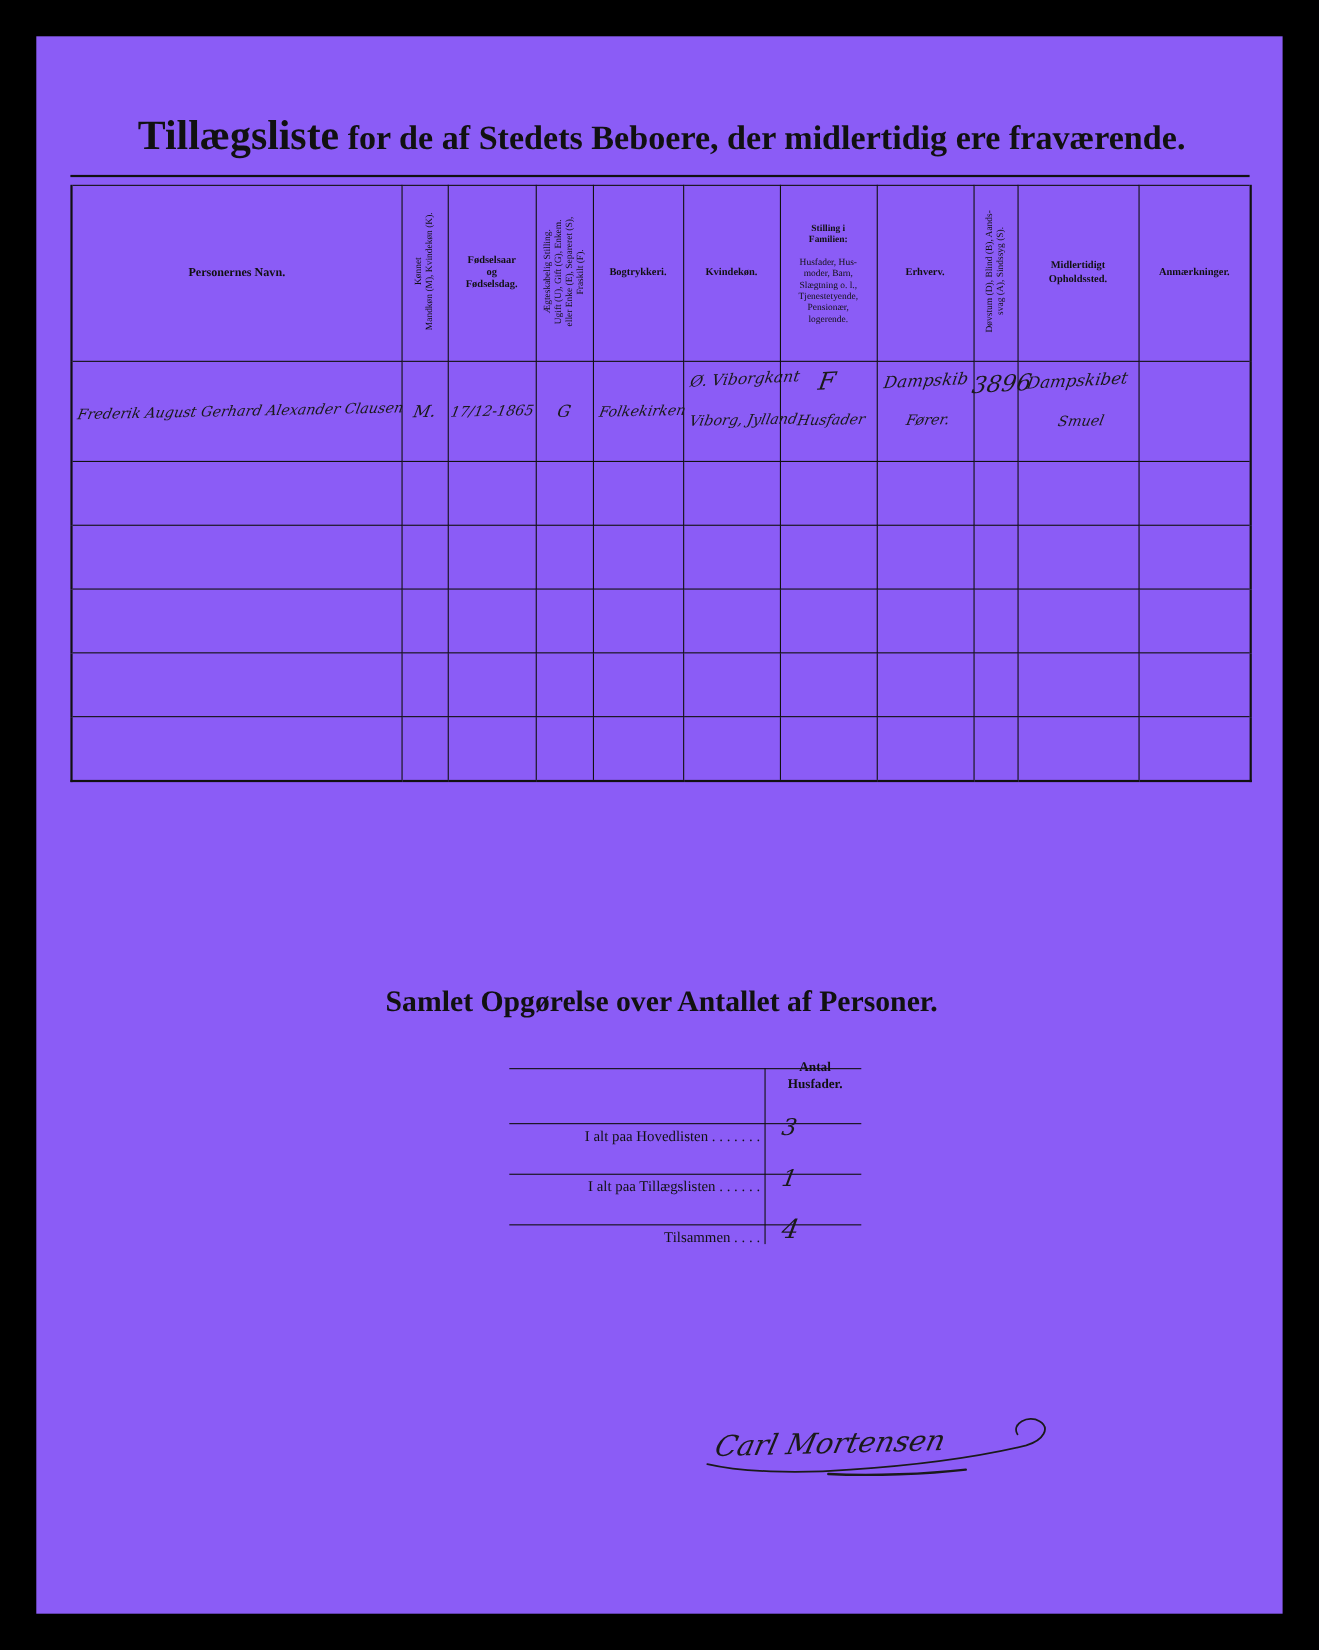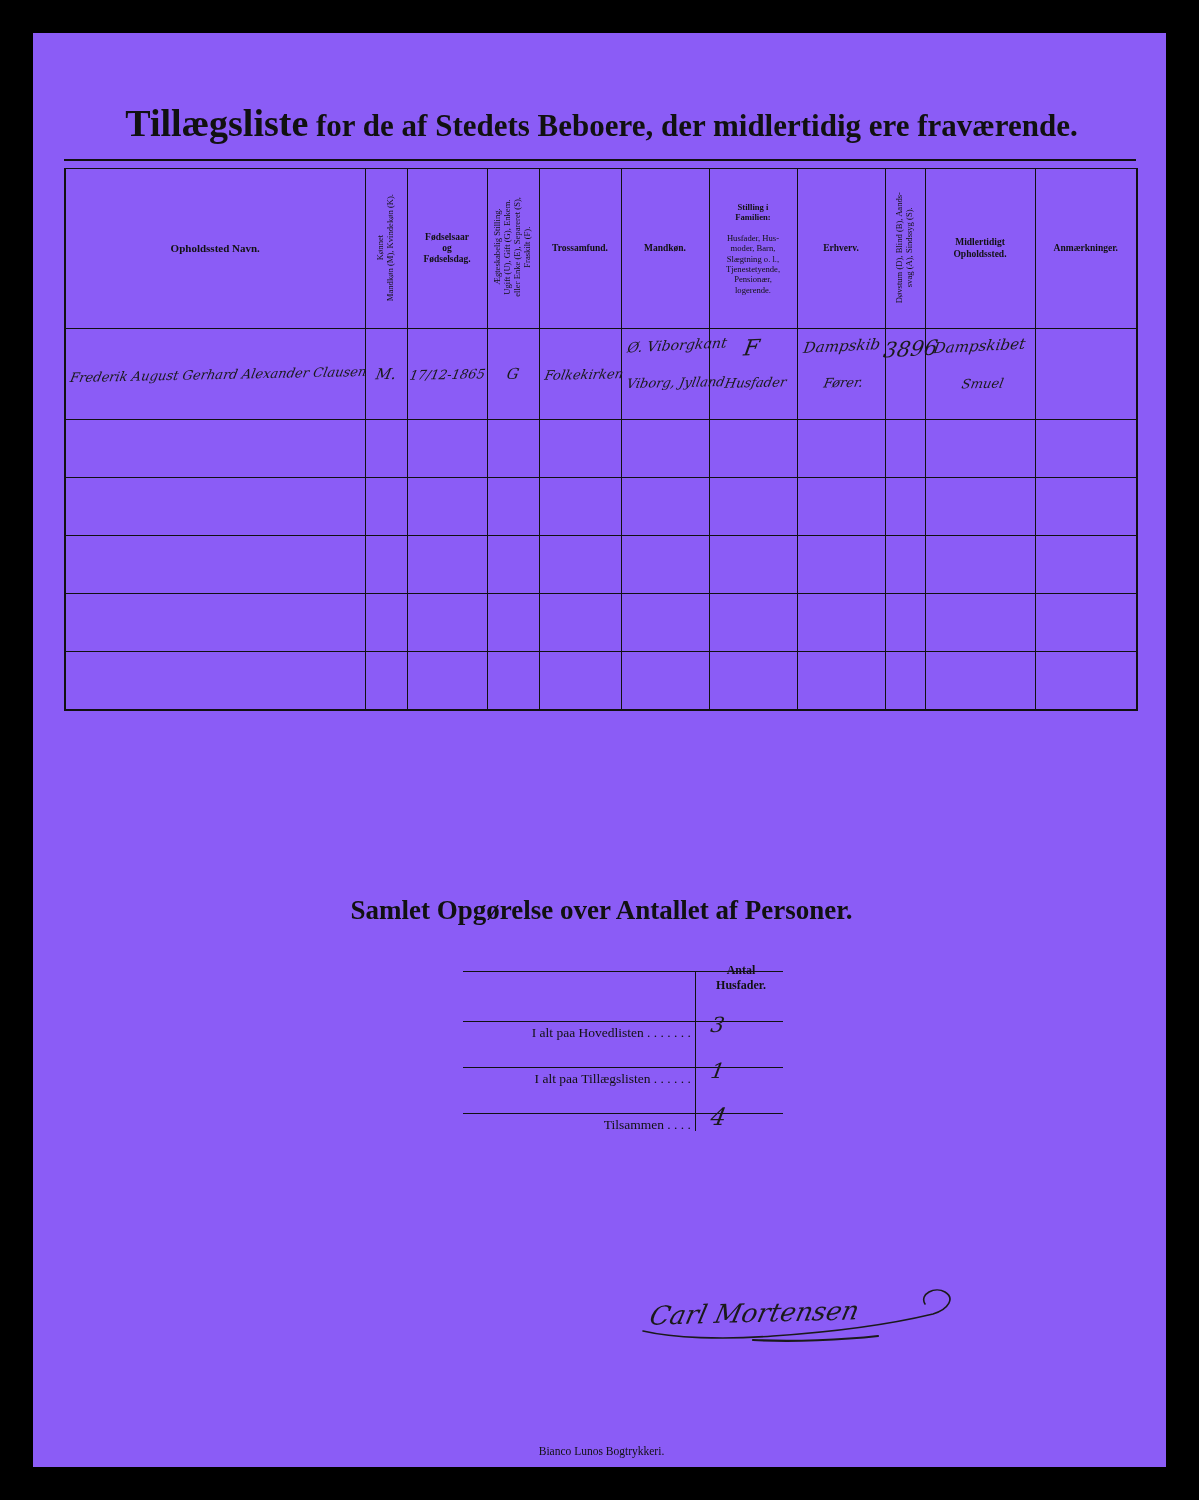--- a/index.html
+++ b/index.html
@@ -267,30 +267,30 @@
       <col style="width:82px">
       <col style="width:88px">
       <col style="width:88px">
       <col style="width:88px">
       <col style="width:40px">
       <col style="width:110px">
       <col style="width:102px">
     </colgroup>
     <thead>
       <tr>
-        <th class="first-col">Opholdssted Navn.</th>
+        <th class="first-col">Personernes Navn.</th>
         <th>
           <span class="vert thin">Kønnet<br>Mandkøn (M), Kvindekøn (K).</span>
         </th>
         <th class="small">Fødselsaar<br>og<br>Fødselsdag.</th>
         <th>
           <span class="vert thin">Ægteskabelig Stilling.<br>Ugift (U), Gift (G), Enkem.<br>eller Enke (E), Separeret (S),<br>Fraskilt (F).</span>
         </th>
-        <th class="small">Trossamfund.</th>
-        <th class="small">Mandkøn.</th>
+        <th class="small">Bogtrykkeri.</th>
+        <th class="small">Kvindekøn.</th>
         <th class="tiny">
           <b>Stilling i<br>Familien:</b><br><br>Husfader, Hus-<br>moder, Barn,<br>Slægtning o. l.,<br>Tjenestetyende,<br>Pensionær,<br>logerende.
         </th>
         <th class="small">Erhverv.</th>
         <th>
           <span class="vert thin">Døvstum (D), Blind (B), Aands-<br>svag (A), Sindssyg (S).</span>
         </th>
         <th class="small">Midlertidigt<br>Opholdssted.</th>
         <th class="small last-col">Anmærkninger.</th>
       </tr>
@@ -430,14 +430,13 @@
   </div>
 
   <div class="sig-wrap">
     <svg class="sig-swirl" width="340" height="70" viewBox="0 0 340 70">
       <path d="M10 55 C 40 62, 90 64, 140 60 C 200 56, 250 50, 300 38 C 316 33, 322 22, 312 16 C 302 10, 286 18, 292 28" fill="none" stroke="#1a1a1a" stroke-width="1.6" stroke-linecap="round"></path>
       <path d="M120 64 C 160 66, 210 64, 245 60" fill="none" stroke="#1a1a1a" stroke-width="2.2" stroke-linecap="round"></path>
     </svg>
     <div class="sig-text">Carl Mortensen</div>
   </div>
 
-  <div class="printer">Bianco Lunos Bogtrykkeri.</div>
 </div>
 
 </body></html>

